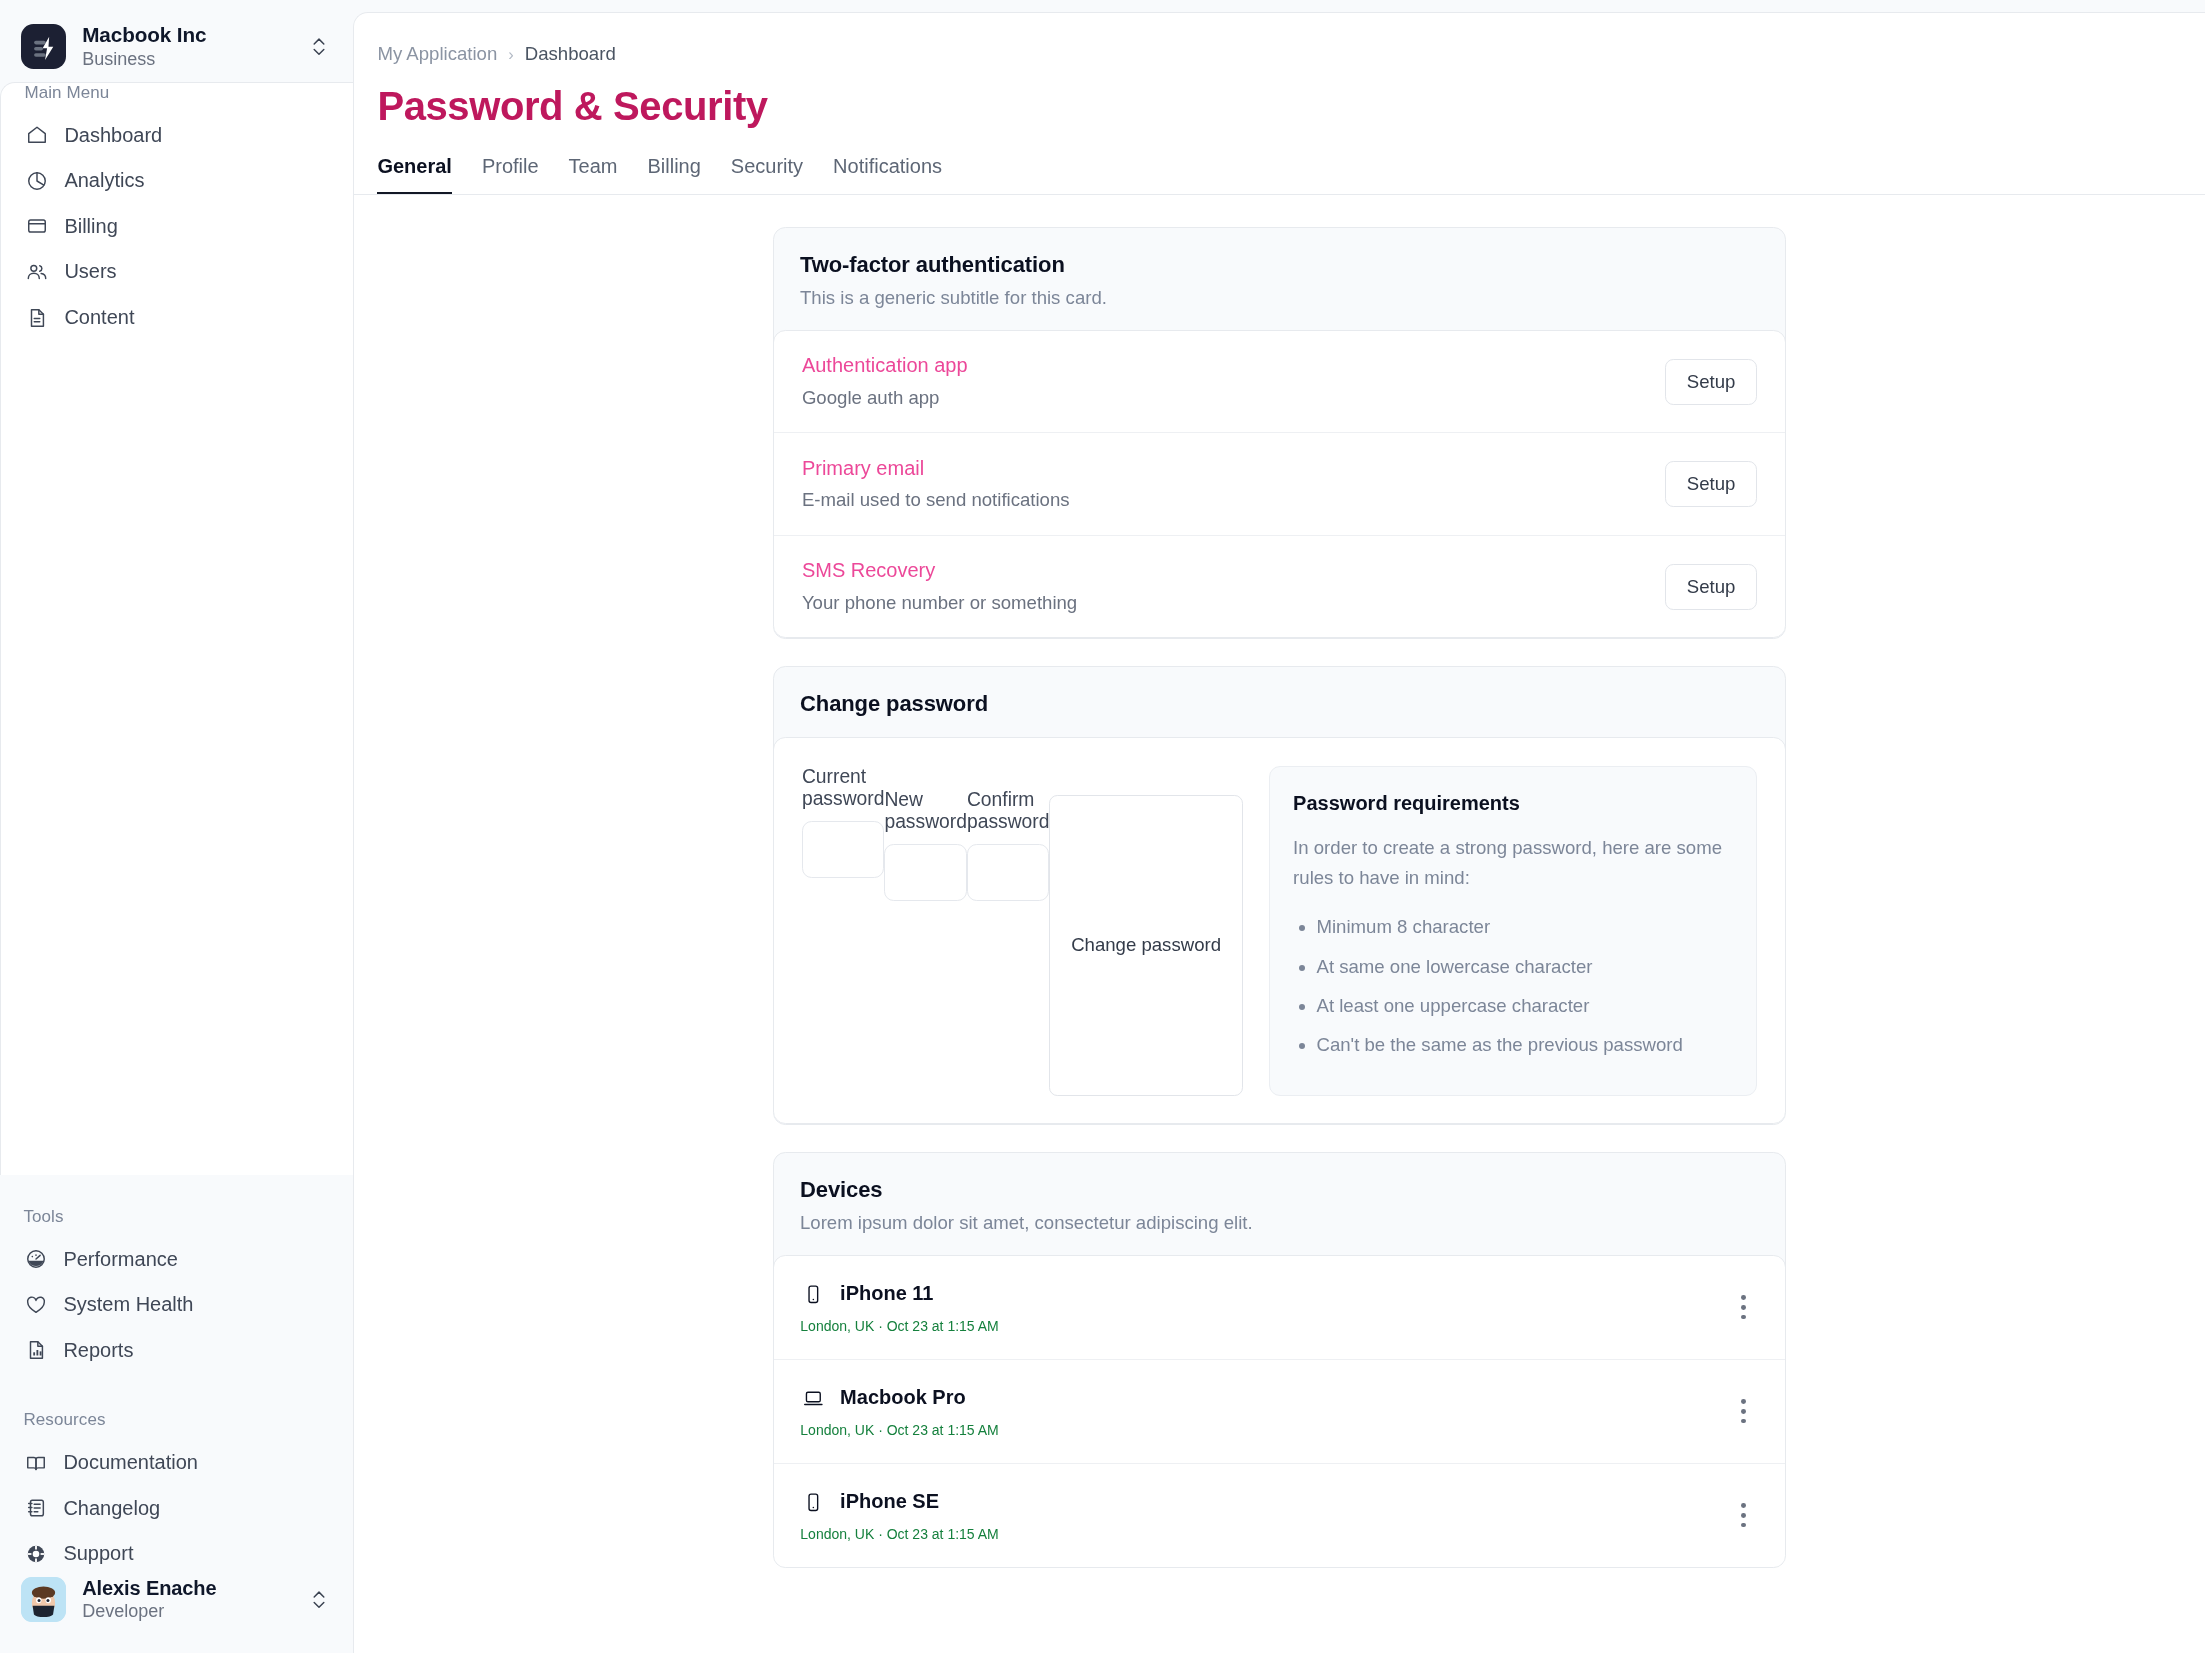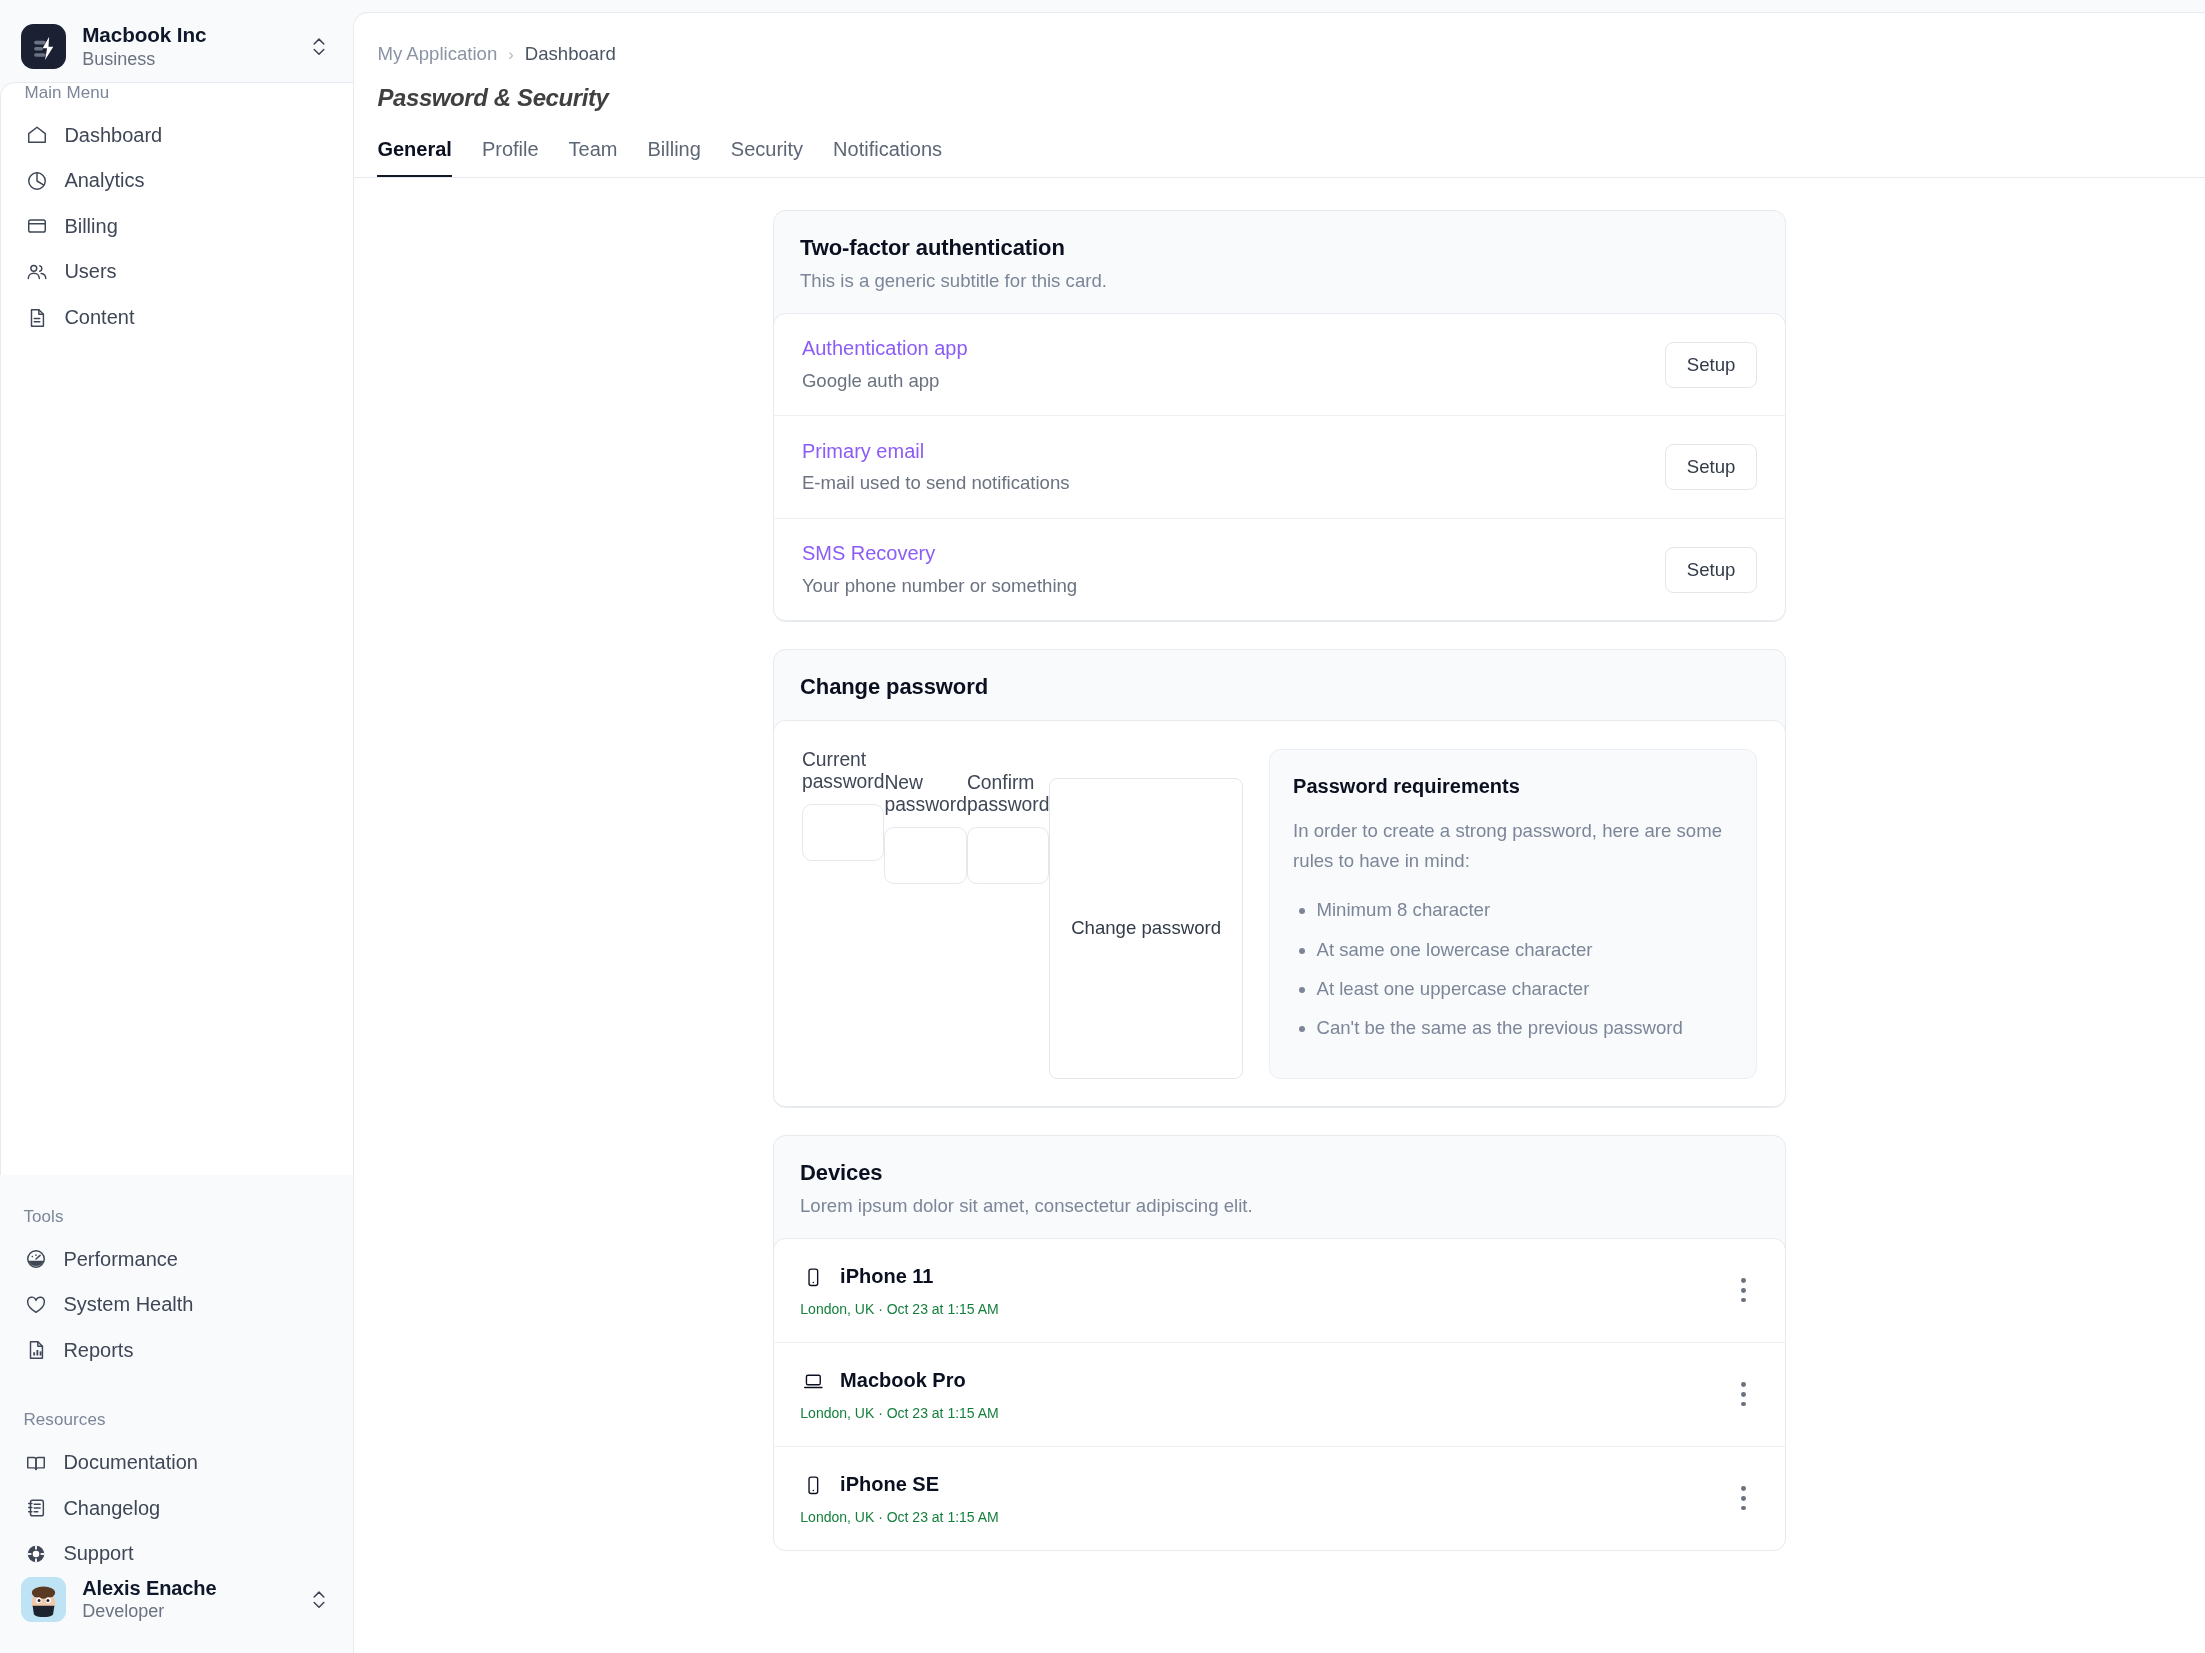--- a/index.html
+++ b/index.html
@@ -77,21 +77,21 @@
     margin-top: 12px;
     height: 1648px;
     overflow: hidden;
     position: relative;
   }
   .head { padding: 30px 0 0 23.4px; }
   .crumbs { display: flex; align-items: center; gap: 11px; font-size: 18.6px; }
   .crumb-muted { color: #8b94a3; }
   .crumb-sep { color: #b3bac5; font-size: 16.5px; }
   .crumb-cur { color: #4b5563; }
-  .page-title { font-size: 24px; font-weight: 700; color: #404040; letter-spacing: -0.4px; margin-top: 19.3px; font-style: italic; }
+  .page-title { font-size: 40px; font-weight: 700; color: #be185d; letter-spacing: -0.4px; margin-top: 19.3px; }
 
   .tabs { display: flex; gap: 30px; margin-top: 26px; position: relative; }
   .tab {
     font-size: 20px; color: #5d6675; padding-bottom: 13.8px; cursor: pointer;
     border-bottom: 3.4px solid transparent; margin-bottom: -0.7px;
   }
   .tab.active { color: #0b1020; font-weight: 700; border-bottom-color: #121826; }
   .tabs-rule { position: absolute; left: -23.4px; right: 0; bottom: 0; height: 0.7px; background: #e7eaee; }
 
   .content { padding-top: 33px; display: flex; justify-content: center; }
@@ -112,21 +112,21 @@
     border-radius: 12.4px;
     margin: 0 -0.7px -0.7px -0.7px;
   }
 
   .row {
     display: flex; align-items: center; justify-content: space-between;
     padding: 23.4px 27.6px;
   }
   .row + .row { border-top: 0.7px solid #eef0f3; }
   .row-main { display: flex; flex-direction: column; gap: 9.6px; }
-  .row-title { font-size: 20px; color: #8b5cf6; }
+  .row-title { font-size: 20px; color: #ec4899; }
   .row-sub { font-size: 18.6px; color: #6b7280; }
 
   .btn {
     font-family: "Liberation Sans", sans-serif;
     background: #ffffff;
     border: 0.7px solid #e2e5ea;
     border-radius: 8.3px;
     padding: 11px 20.7px;
     font-size: 18.6px; color: #333b49;
     cursor: pointer; white-space: nowrap;

